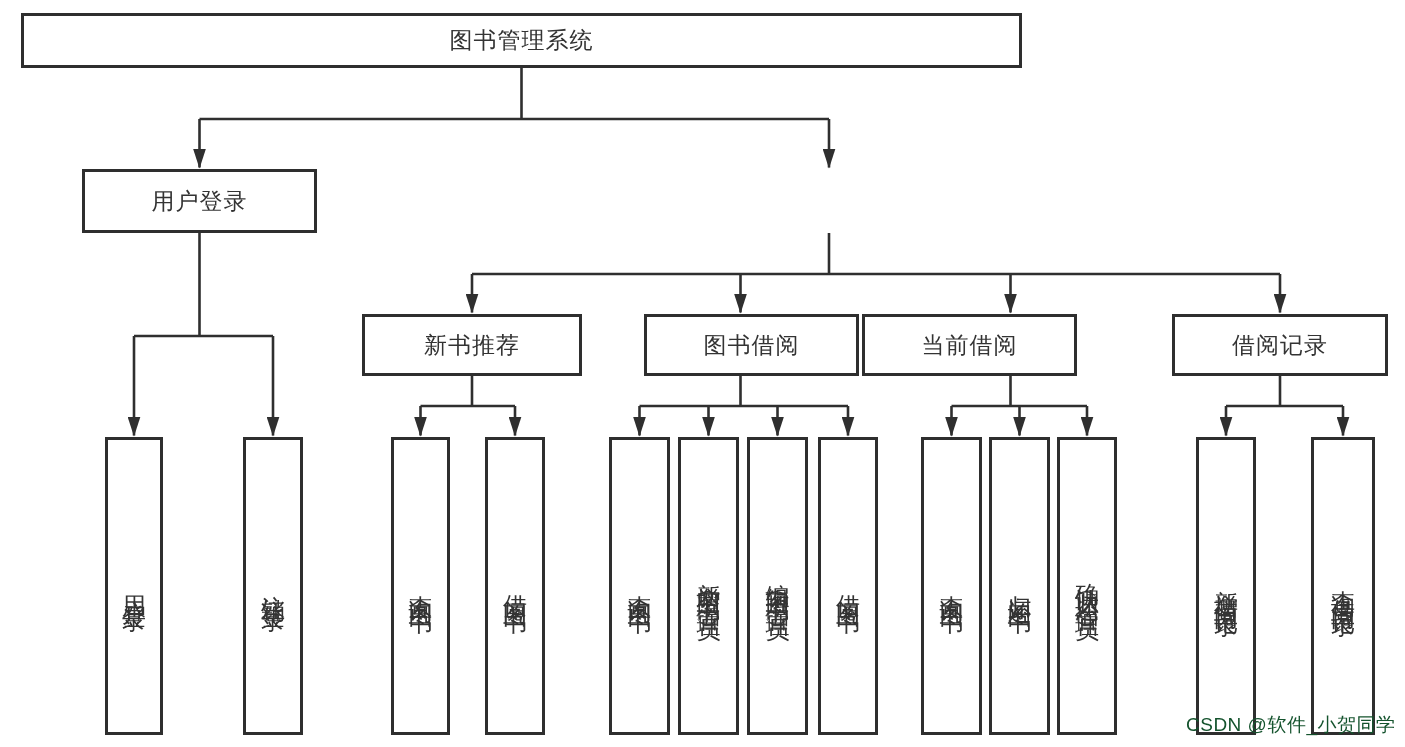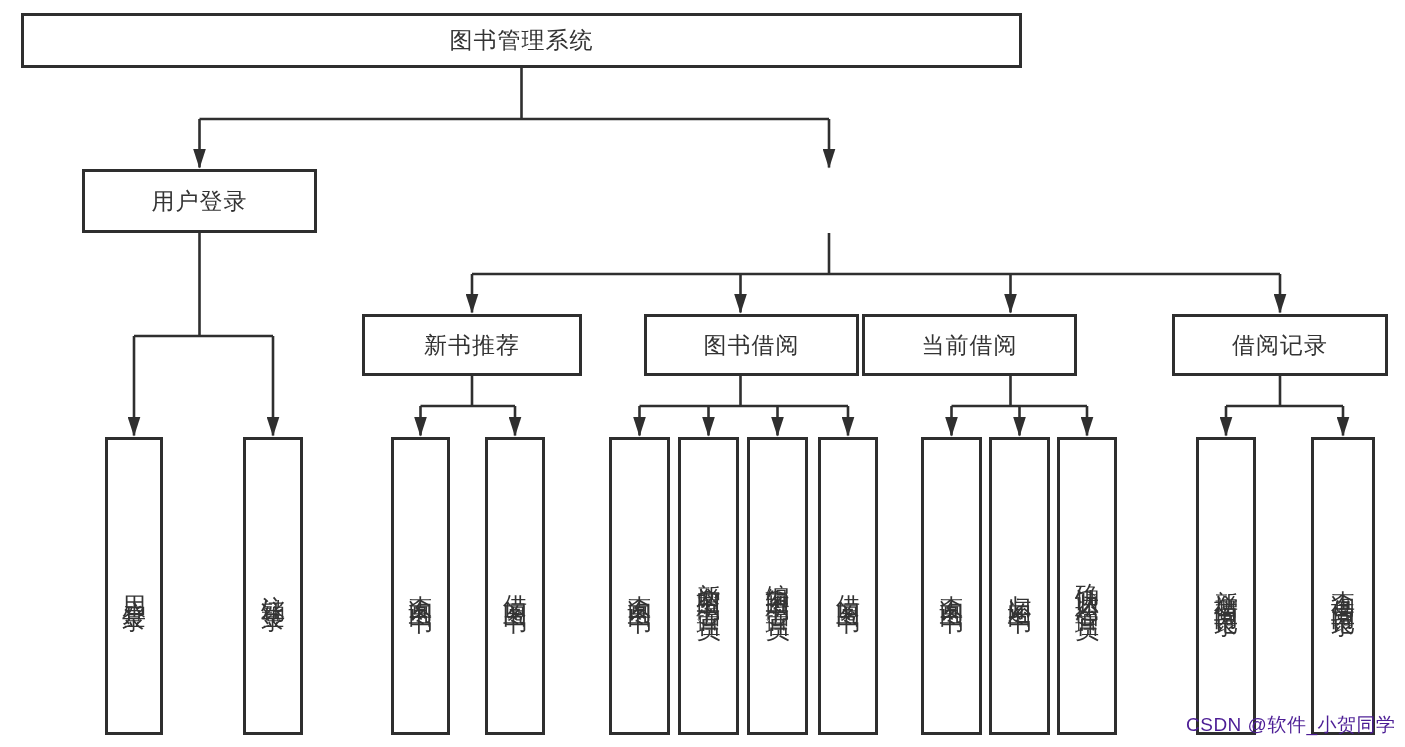--- a/index.html
+++ b/index.html
@@ -35,21 +35,21 @@
     font-size: 24px;
     letter-spacing: 5px;
     line-height: 1;
     color: #333333;
   }
   .watermark {
     position: absolute;
     left: 1186px;
     top: 712px;
     font-size: 19px;
-    color: #4c1d95;
+    color: #14532d;
     letter-spacing: 0.5px;
     white-space: nowrap;
   }
 </style>
 </head>
 <body>
 
 <div class="canvas">
 
   <svg class="wires" viewBox="0 0 1405 747" xmlns="http://www.w3.org/2000/svg">

